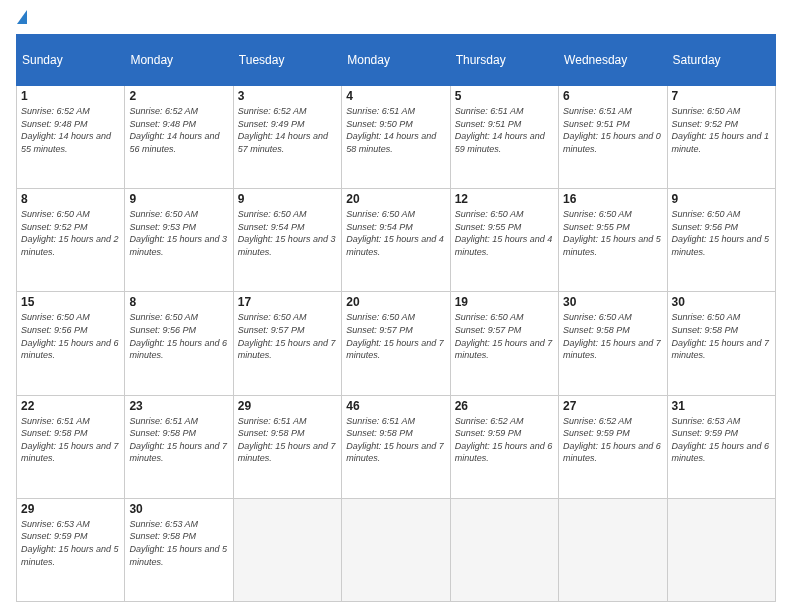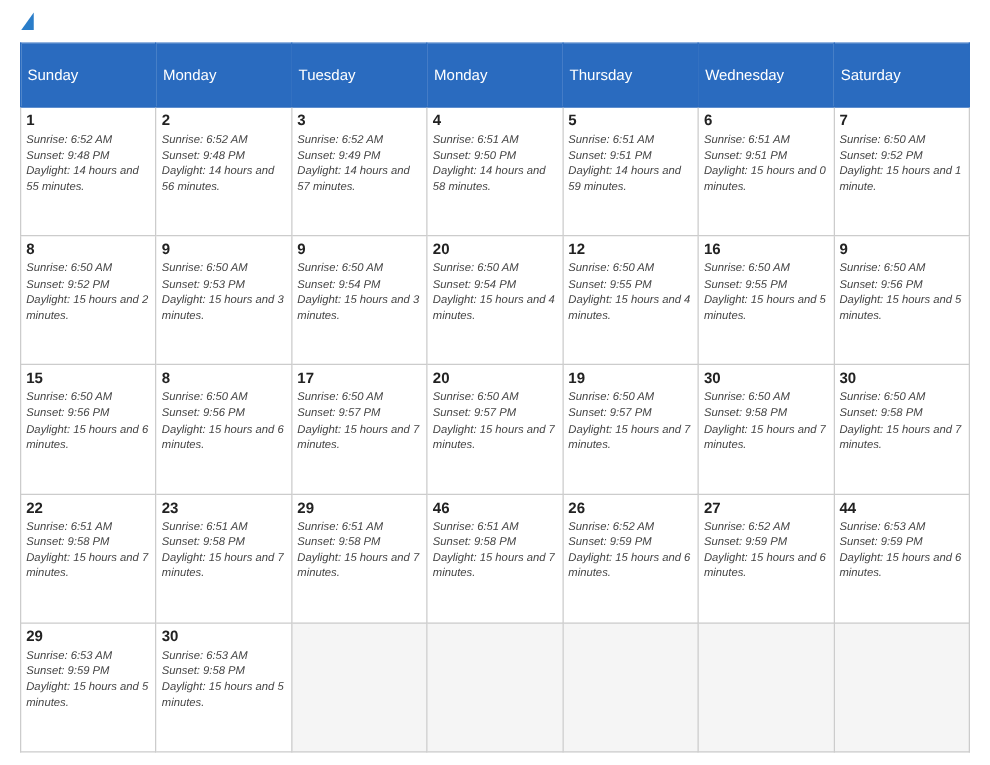--- a/index.html
+++ b/index.html
@@ -252,21 +252,21 @@
           </td>
           <td>
             <span class="day-num">26</span>
             <div class="day-info">Sunrise: 6:52 AM<br>Sunset: 9:59 PM<br>Daylight: 15 hours and 6 minutes.</div>
           </td>
           <td>
             <span class="day-num">27</span>
             <div class="day-info">Sunrise: 6:52 AM<br>Sunset: 9:59 PM<br>Daylight: 15 hours and 6 minutes.</div>
           </td>
           <td>
-            <span class="day-num">44</span>
+            <span class="day-num">31</span>
             <div class="day-info">Sunrise: 6:53 AM<br>Sunset: 9:59 PM<br>Daylight: 15 hours and 6 minutes.</div>
           </td>
         </tr>
         <tr>
           <td>
             <span class="day-num">29</span>
             <div class="day-info">Sunrise: 6:53 AM<br>Sunset: 9:59 PM<br>Daylight: 15 hours and 5 minutes.</div>
           </td>
           <td>
             <span class="day-num">30</span>

